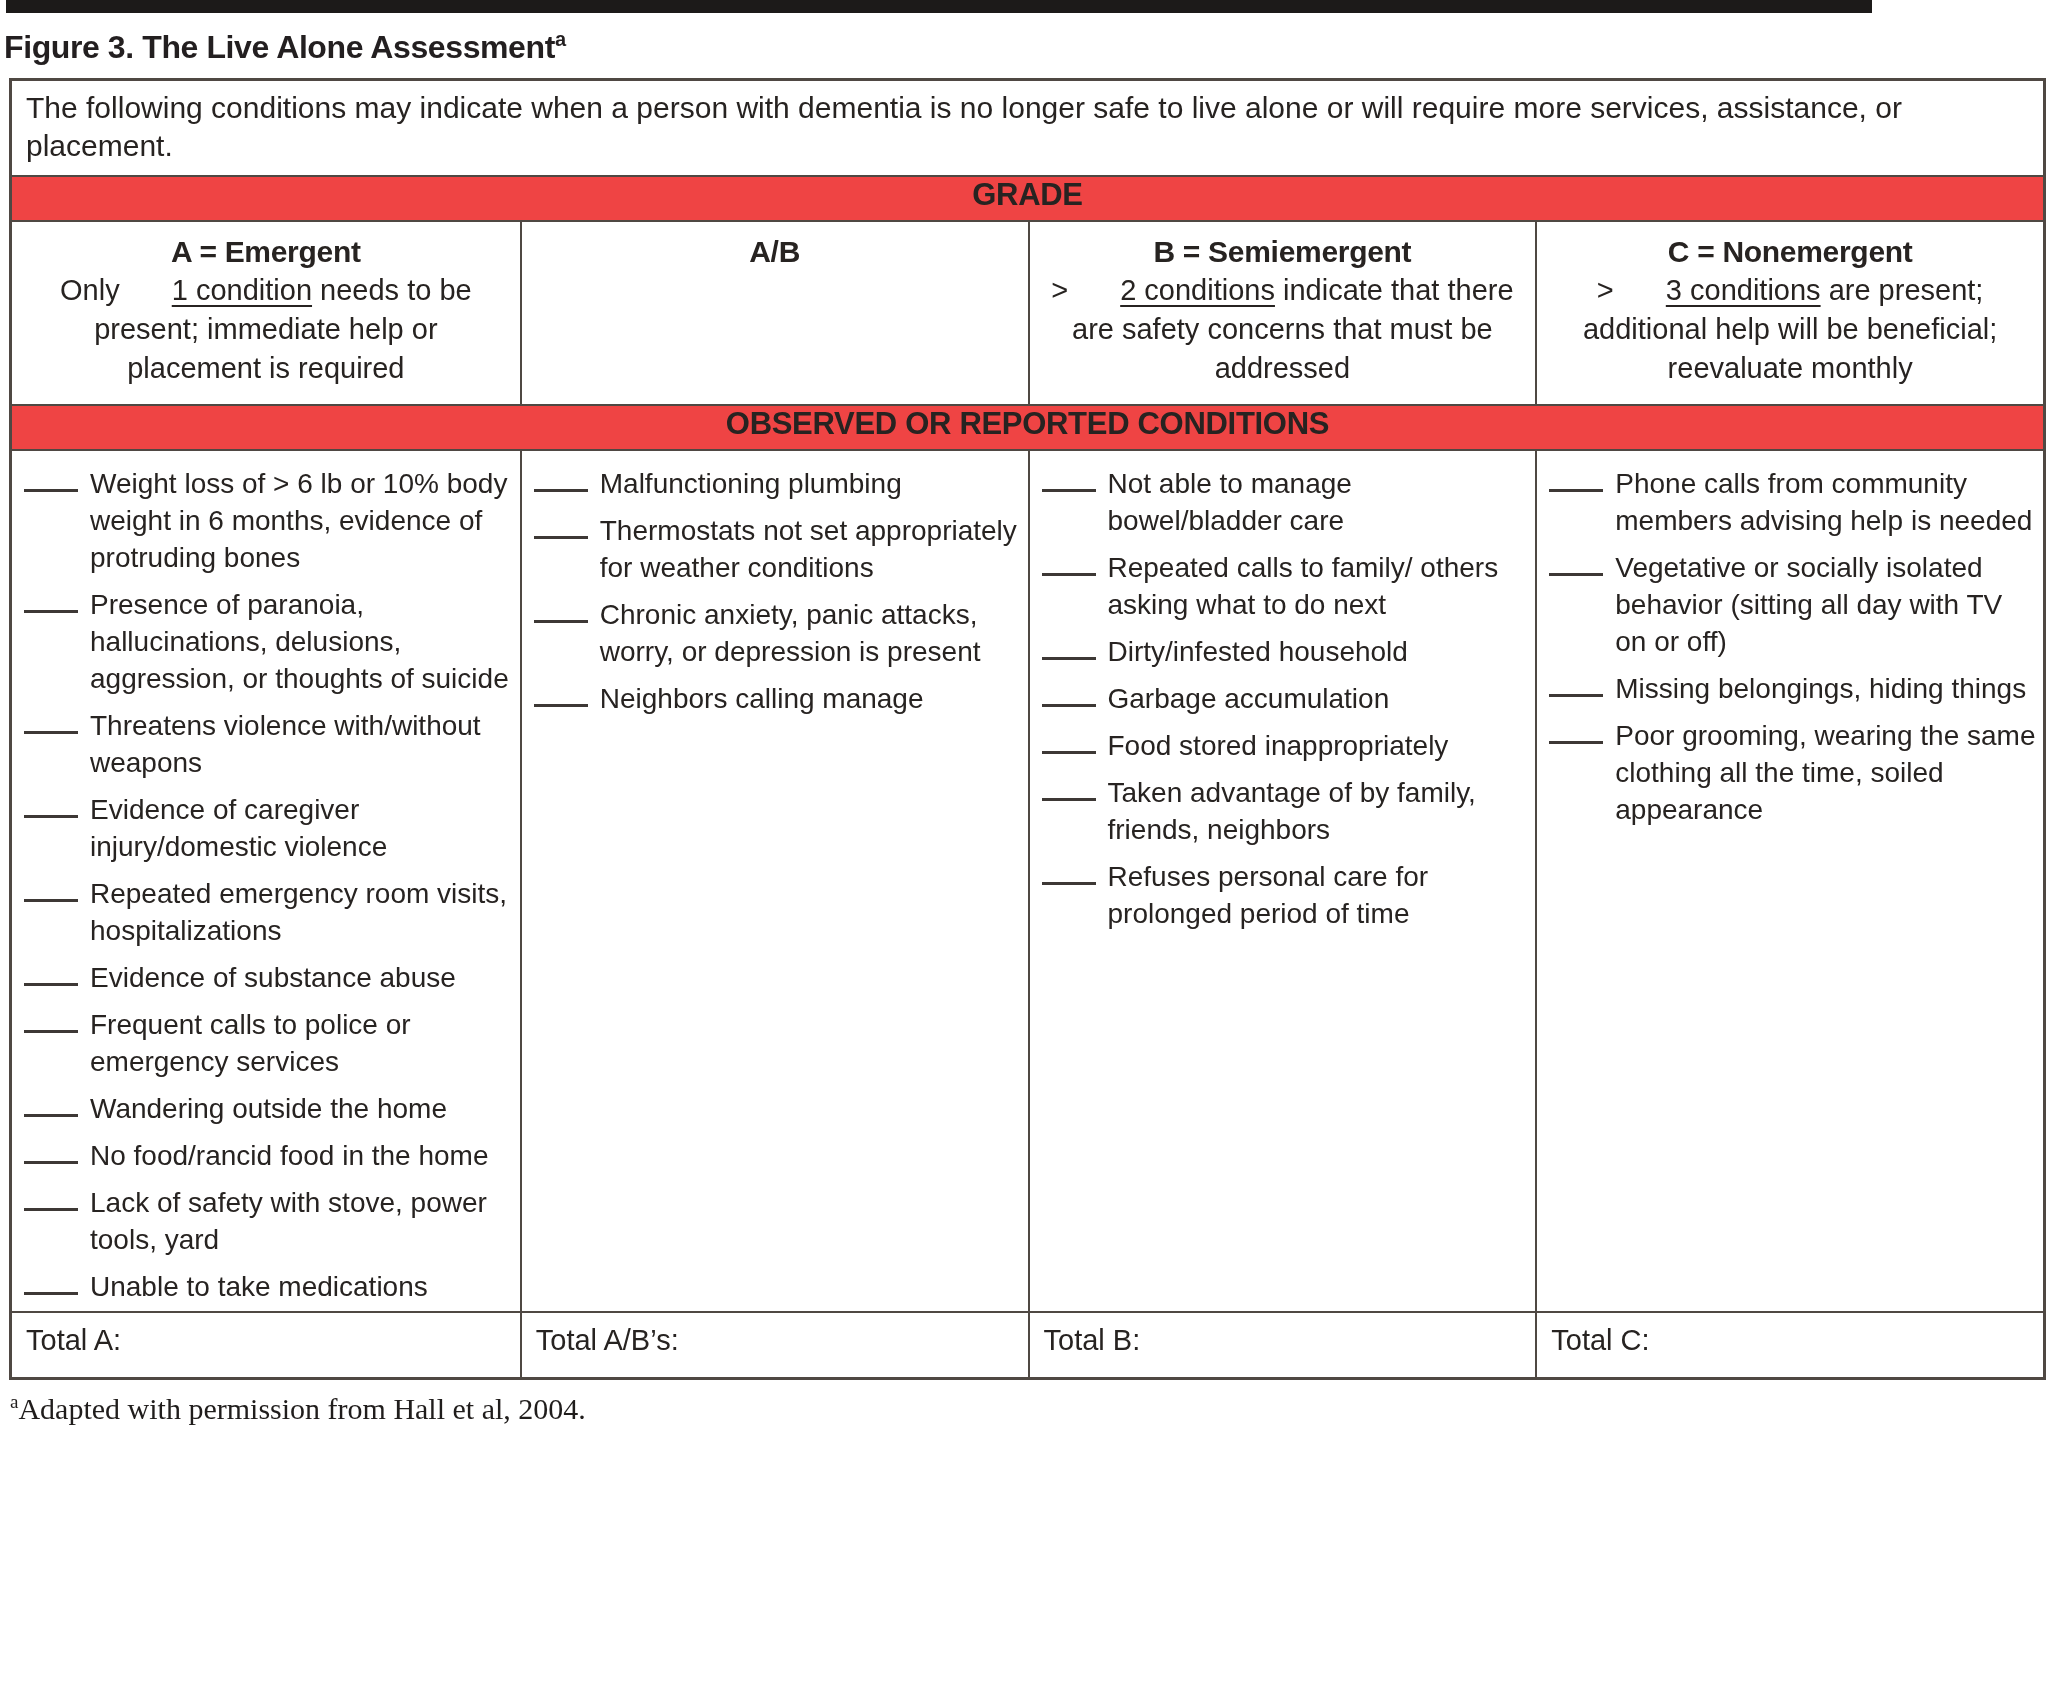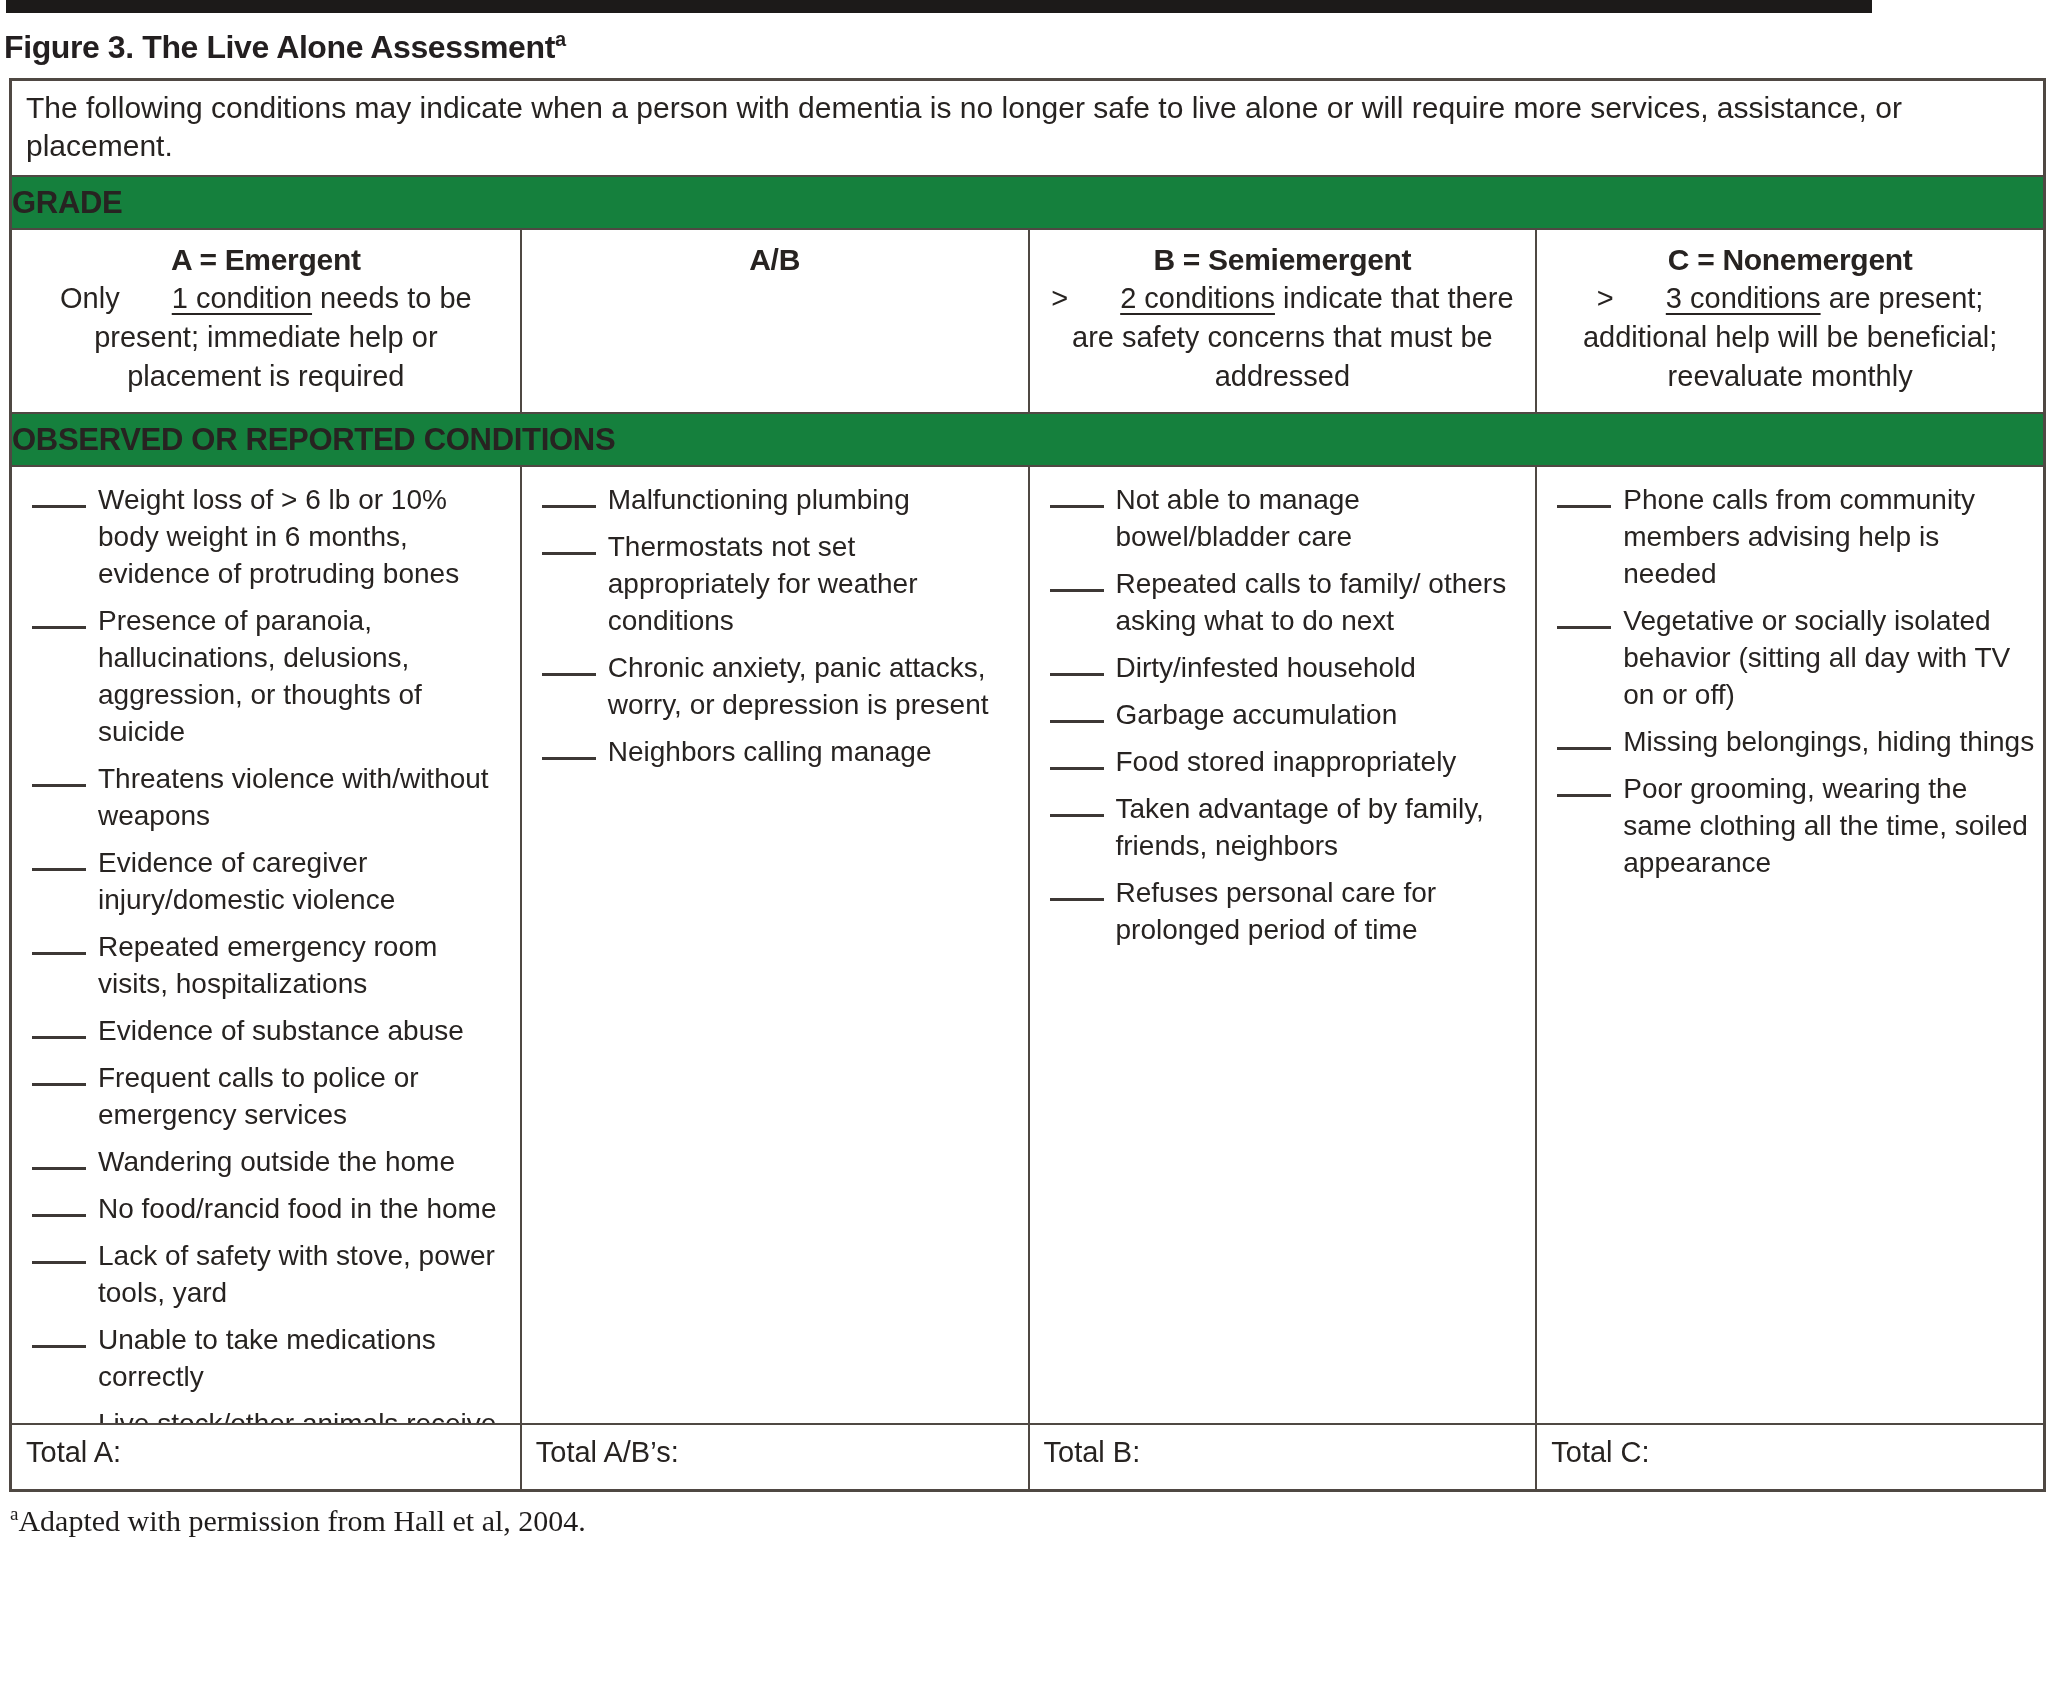--- a/index.html
+++ b/index.html
@@ -15,27 +15,27 @@
   .laa-table {
     margin:0 9px; border:3px solid #4f4843;
     display:grid; grid-template-columns:1fr 1fr 1fr 1fr;
   }
   .cell { box-sizing:border-box; }
   .span4 { grid-column:1 / -1; }
   .bt { border-top:2px solid #4f4843; }
   .bl { border-left:2px solid #4f4843; }
   .intro { padding:8px 14px 10px; font-size:30px; line-height:38px; }
   .band {
-    background:#15803d; text-align:left; font-weight:bold;
-    font-size:31px; padding:8px 0 7px; letter-spacing:-0.3px;
+    background:#ef4444; text-align:center; font-weight:bold;
+    font-size:31px; padding:0 0 7px; letter-spacing:-0.3px;
   }
   .colhead { text-align:center; padding:10px 12px 16px; font-size:29px; line-height:39px; }
   .colhead-title { font-weight:bold; font-size:30px; letter-spacing:-0.3px; }
   .u { text-decoration:underline; text-decoration-thickness:2px; text-underline-offset:5px;margin-left:44px; }
-  .body-cell { height:958px; padding:14px 4px 0 8px; overflow:hidden; }
+  .body-cell { height:862px; padding:14px 4px 0 0; overflow:hidden; }
   .cond { position:relative; padding-left:78px; padding-right:2px; margin-bottom:10px; font-size:28px; line-height:37px; }
   .blank { position:absolute; left:12px; top:24px; width:54px; height:0; border-bottom:3px solid #3d3835; }
   .total-cell { padding:11px 14px 20px; font-size:29px; }
   .footnote {
     font-family:"Liberation Serif", serif; font-size:30px; color:#201d1c; margin:12px 0 0 10px;
   }
   .footnote sup { font-size:19px; vertical-align:super; line-height:0; }
 </style>
 </head>
 <body>

